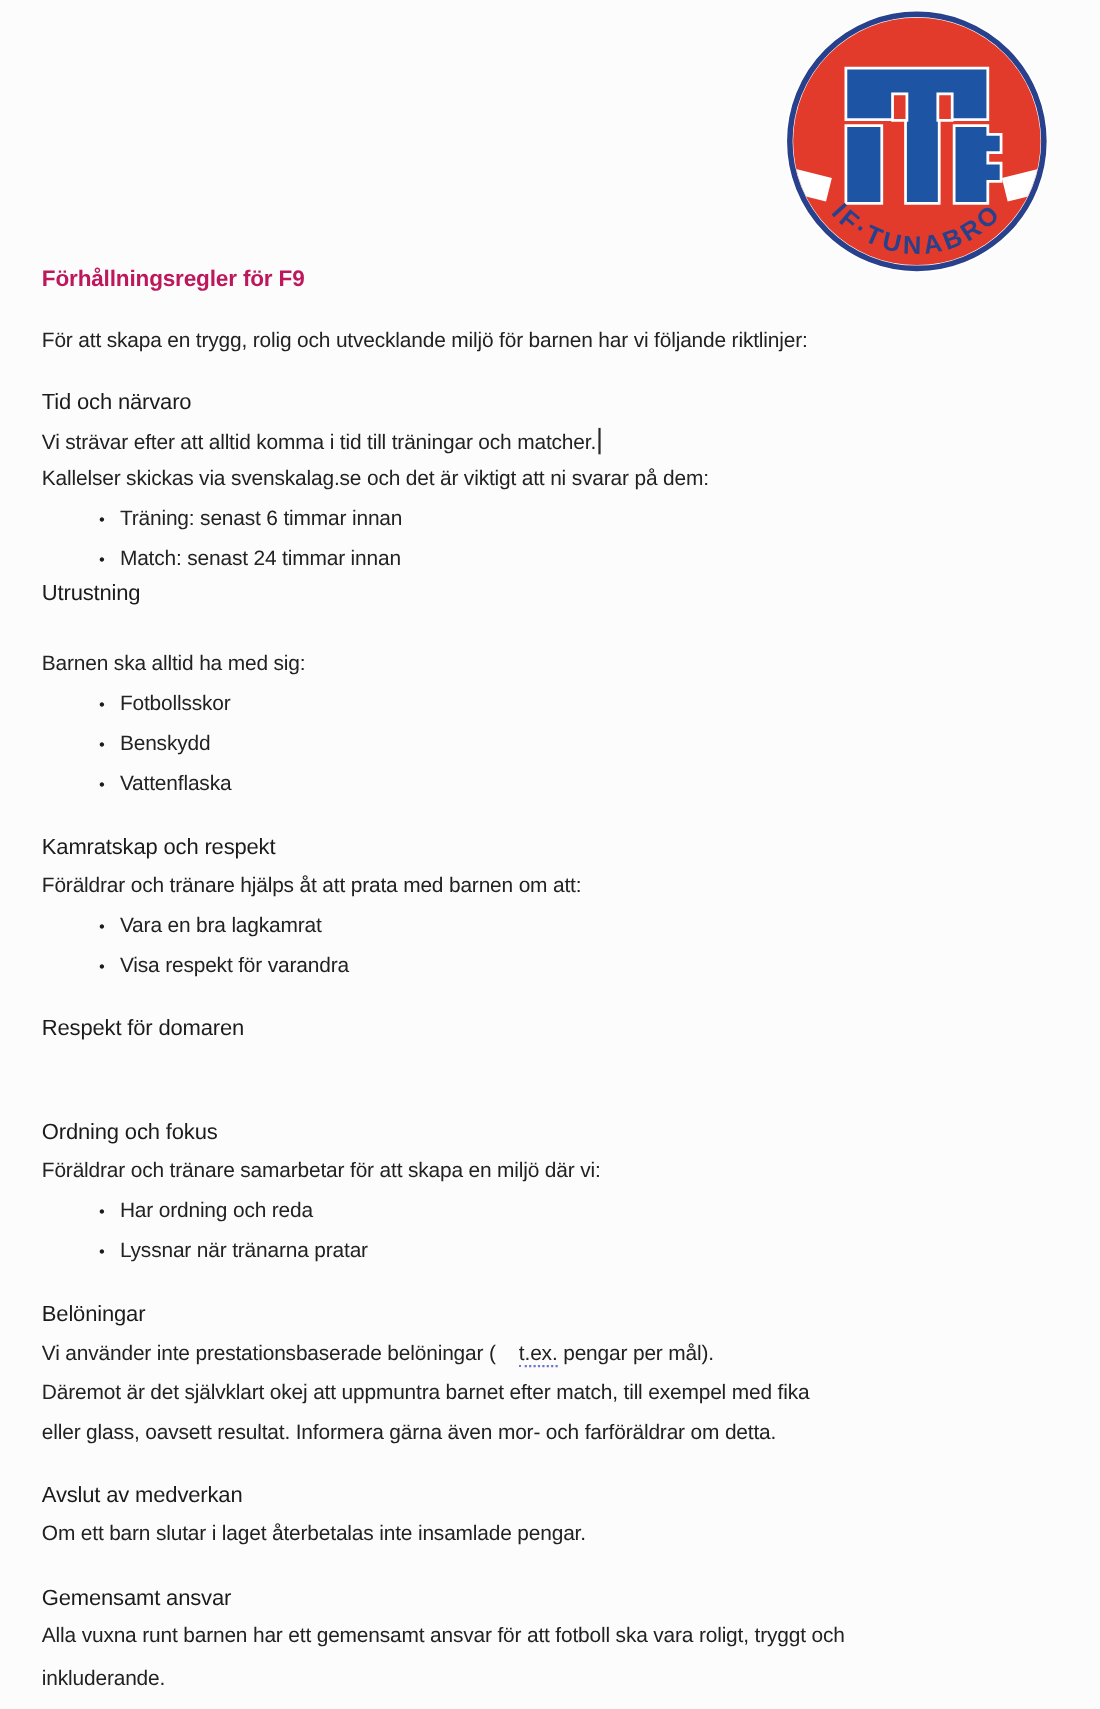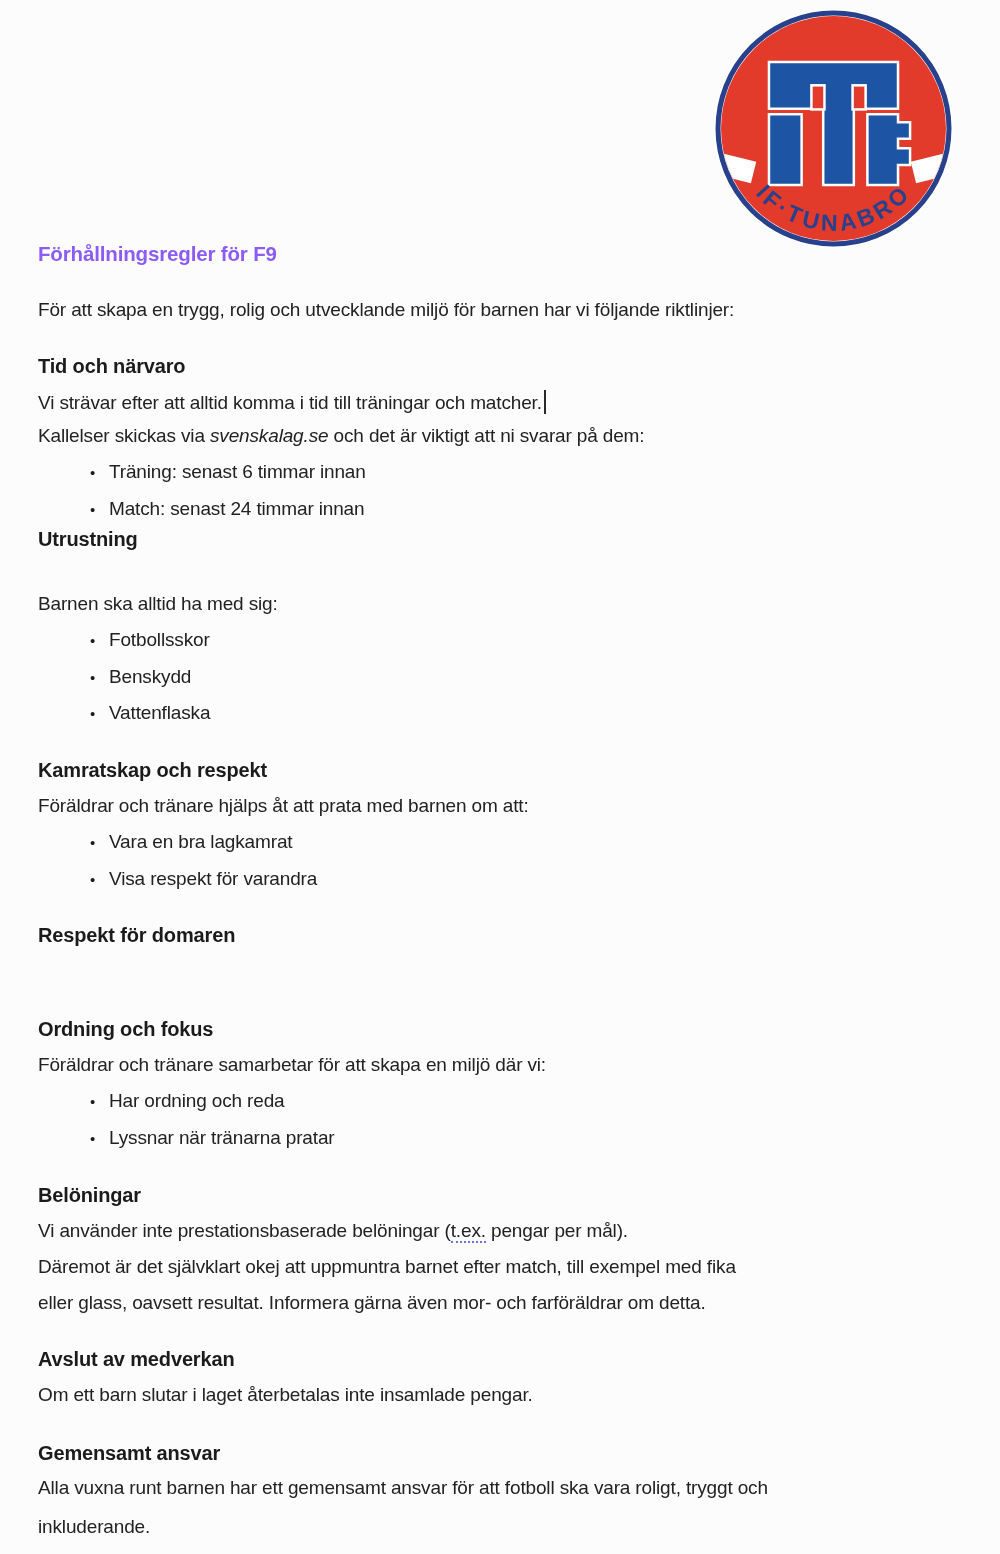--- a/index.html
+++ b/index.html
@@ -10,26 +10,26 @@
   }
   .doc{
     position:relative;width:1000px;height:1554px;
     background:#fcfcfc;color:#1f1f1f;overflow:hidden;
   }
   .t{
     position:absolute;left:38px;
     font-size:19px;line-height:27px;white-space:nowrap;
     letter-spacing:-0.15px;color:#222;
   }
-  .h{font-weight:700;font-size:20px;color:#1b1b1b;}
-  .title{font-weight:700;font-size:20.5px;color:#8b5cf6;}
+  .h{font-weight:400;font-size:20px;color:#1b1b1b;}
+  .title{font-weight:700;font-size:20.5px;color:#be185d;}
   .bullet{left:76px;text-align:center;}
   .dot{display:inline-block;width:33px;font-size:15px;color:#1b1b1b;}
-  .it{font-style:italic;}
-  .gram{border-bottom:2px dotted #6a76cf;padding-bottom:0px;}
+  .it{}
+  .gram{border-bottom:2px dotted #6a76cf;padding-bottom:0px;margin-left:21px;}
   .caret{
     display:inline-block;width:2px;height:24px;background:#2a2a2a;
     margin-left:2px;vertical-align:-5px;
   }
   .logo{
     position:absolute;left:712px;top:7px;width:243px;height:243px;
   }
   .bandtext{font-family:"Liberation Sans",sans-serif;font-weight:700;}
 </style>
 </head>

